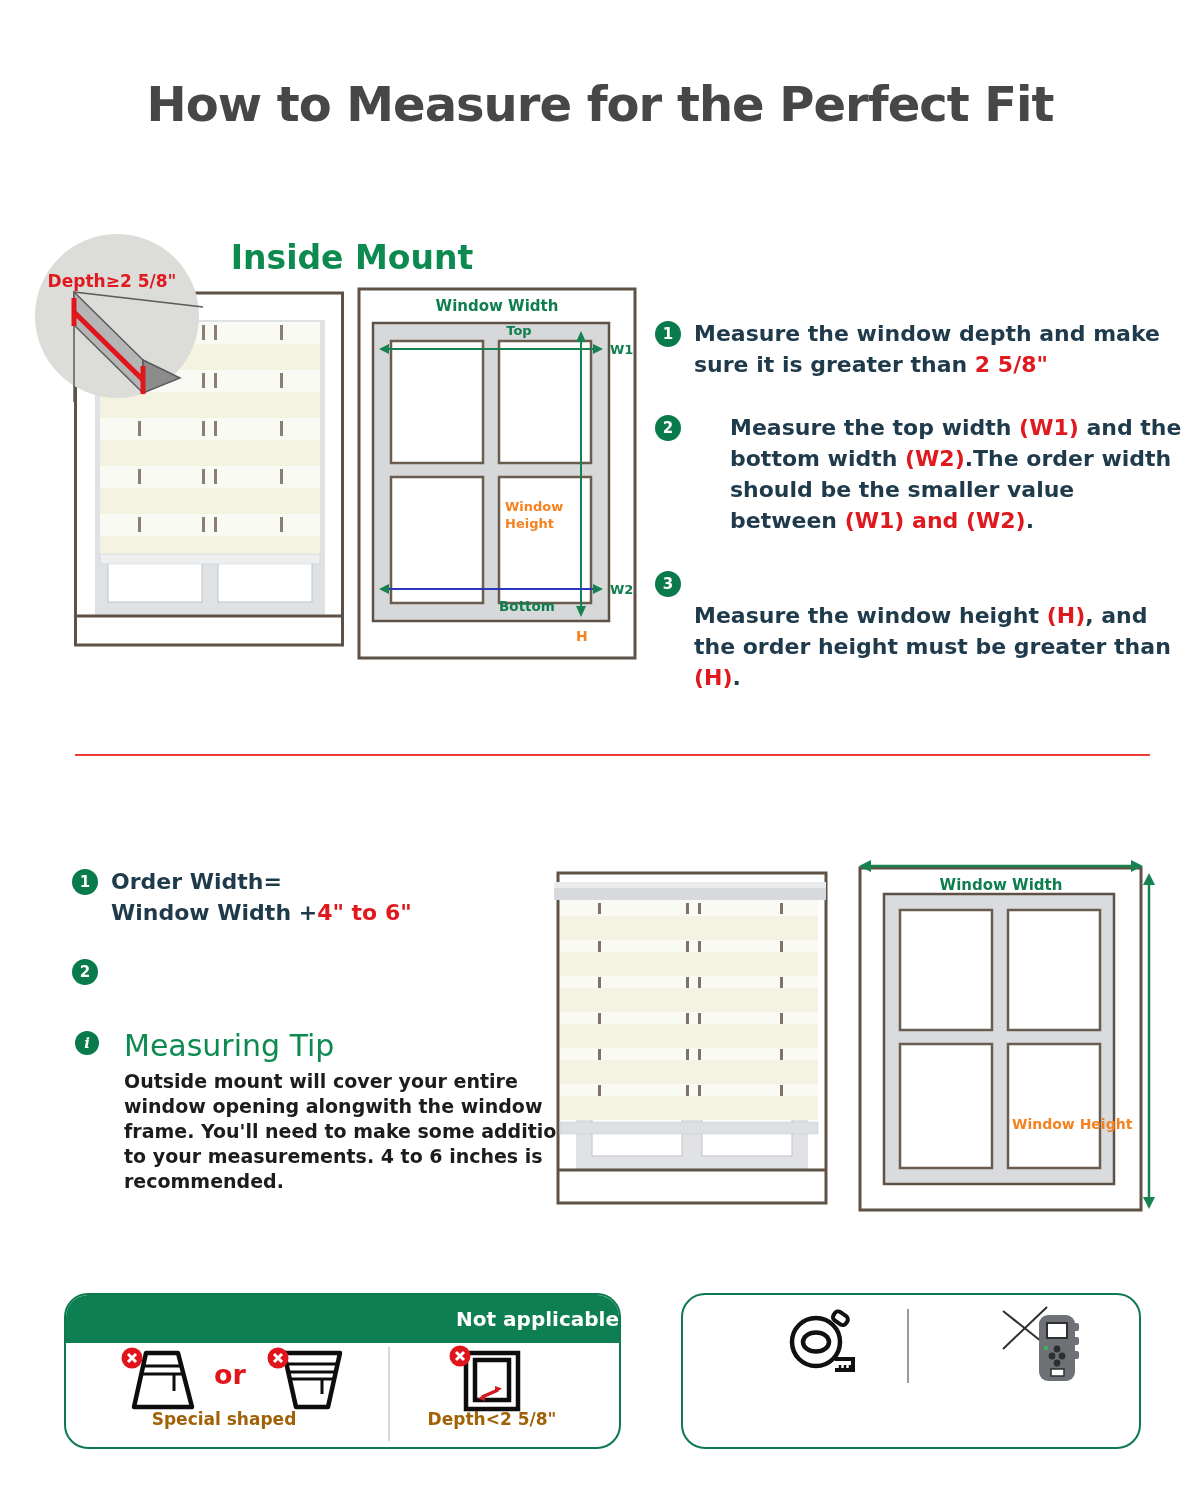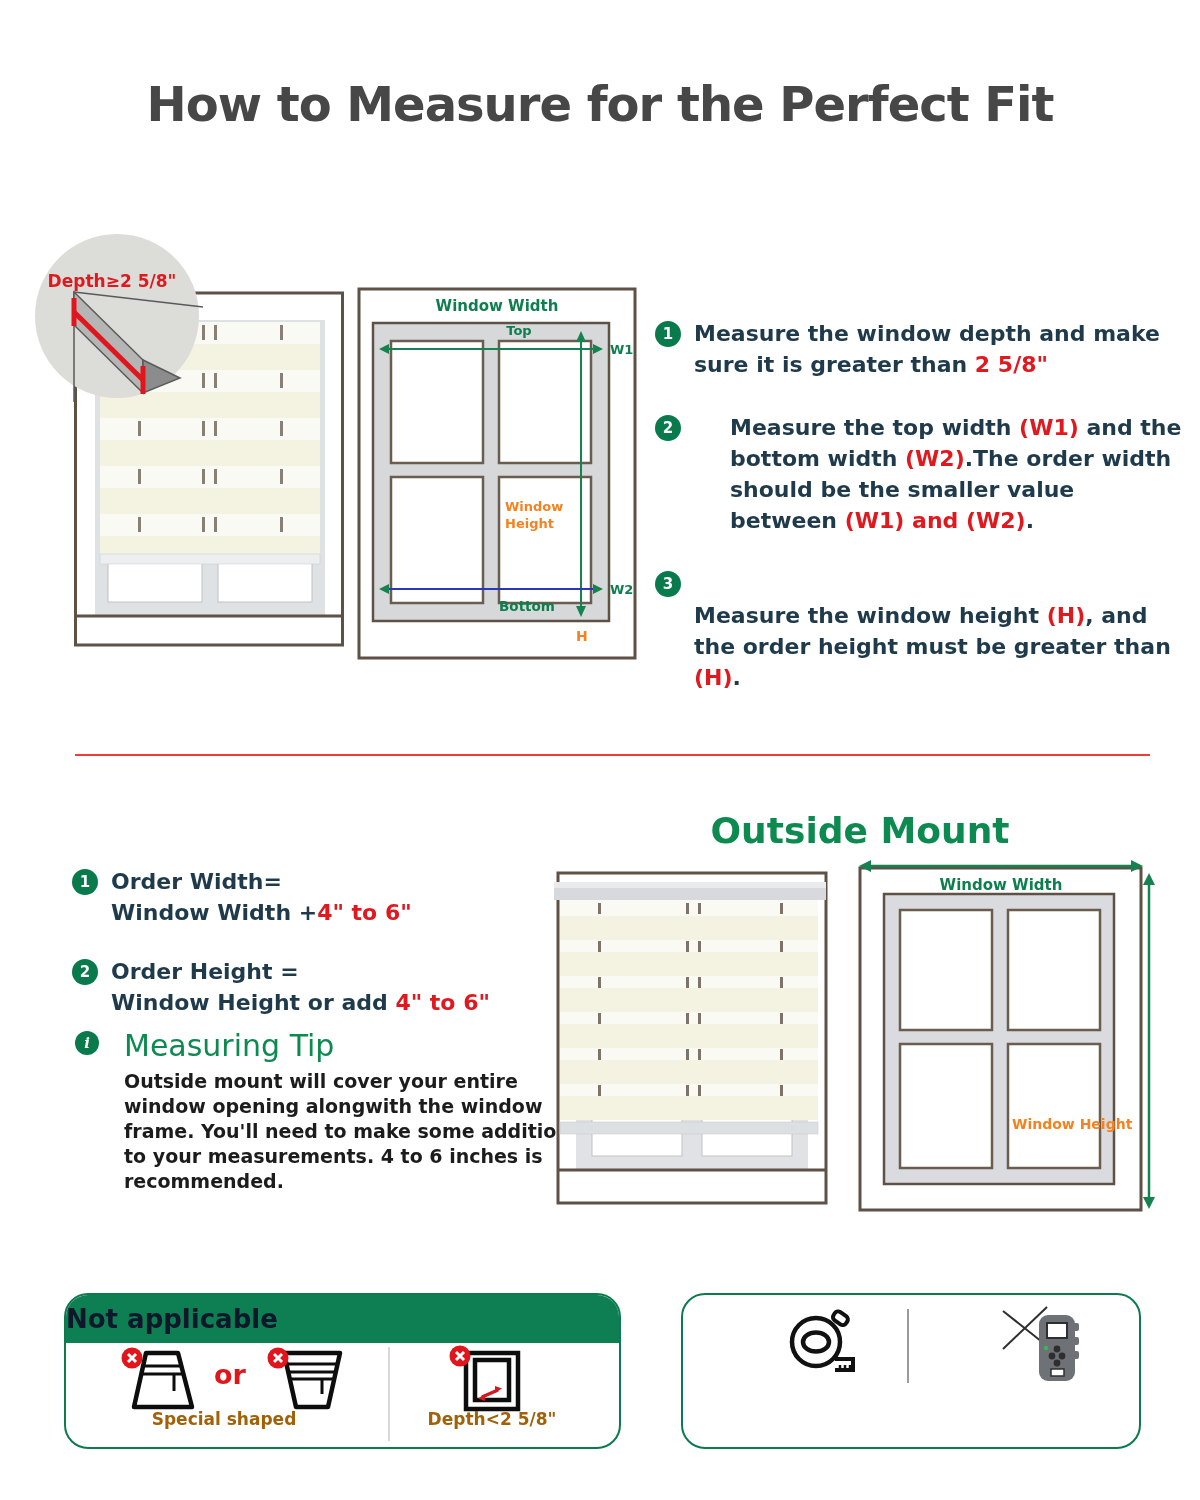--- a/index.html
+++ b/index.html
@@ -15,38 +15,39 @@
   .steps{display:flex;flex-direction:column;}
   .step{display:flex;margin-bottom:32px;}
   .bullet{flex:0 0 auto;width:26px;height:26px;border-radius:50%;background:#087a4b;color:#fff;
           font-size:15px;font-weight:bold;display:flex;align-items:center;justify-content:center;
           margin-right:13px;margin-top:3px;}
   .step-text{font-size:22px;line-height:31px;font-weight:600;color:#1e3a4b;}
   .red{color:#e0191f;}
   .tip-head{font-size:30px;font-weight:normal;color:#0d8a50;}
   .tip-body{font-size:19px;line-height:25px;font-weight:600;color:#1c1c1c;}
   .card{position:absolute;background:#fff;border:2px solid #0c7a4e;border-radius:24px;overflow:hidden;}
-  .card-header{height:48px;background:#0e7f53;color:#0f172a;font-size:26px;font-weight:bold;
-               text-align:left;line-height:48px;}
+  .card-header{height:48px;background:#0e7f53;color:#ffffff;font-size:20px;font-weight:bold;
+               text-align:right;line-height:48px;}
   .card-body{position:relative;height:102px;}
   .vdivider{position:absolute;width:2px;background:#d9d9d9;}
   .icon-label{position:absolute;font-size:17px;font-weight:bold;color:#a16207;text-align:center;}
   .or-label{position:absolute;font-size:27px;font-weight:bold;color:#e0161c;}
   svg{display:block;}
   svg text{font-family:"DejaVu Sans","Liberation Sans",sans-serif;font-weight:bold;}
   .g-label{fill:#0f7e4e;}
   .o-label{fill:#f5821f;}
 </style>
 </head>
 <body>
 
 <div class="page">
 
   <div class="abs page-title">How to Measure for the Perfect Fit</div>
 
+  <div class="abs section-heading inside-heading">Inside Mount</div>
 
   <svg class="abs" style="left:28px;top:230px;" width="320" height="425" viewBox="0 0 320 425">
 
     <rect x="47.5" y="63" width="267" height="352" fill="#ffffff" stroke="#5e5145" stroke-width="3"></rect>
     <rect x="67" y="90" width="230" height="296" fill="#dfe2e5"></rect>
     <rect x="80" y="104" width="94" height="132" fill="#ffffff" stroke="#bfc2c6" stroke-width="1"></rect>
     <rect x="190" y="104" width="94" height="132" fill="#ffffff" stroke="#bfc2c6" stroke-width="1"></rect>
     <rect x="80" y="250" width="94" height="122" fill="#ffffff" stroke="#bfc2c6" stroke-width="1"></rect>
     <rect x="190" y="250" width="94" height="122" fill="#ffffff" stroke="#bfc2c6" stroke-width="1"></rect>
 
@@ -147,30 +148,28 @@
       <div class="step-text" style="width:505px;margin-left:36px;"><span>Measure the top width </span><span class="red">(W1)</span><span> and the bottom width </span><span class="red">(W2)</span><span>.The order width should be the smaller value between </span><span class="red">(W1) and (W2)</span><span>.</span></div>
     </div>
     <div class="step">
       <div class="bullet">3</div>
       <div class="step-text" style="width:505px;margin-top:32px;"><span>Measure the window height </span><span class="red">(H)</span><span>, and the order height must be greater than </span><span class="red">(H)</span><span>.</span></div>
     </div>
   </div>
 
   <div class="abs sep"></div>
 
-  <div class="abs section-heading outside-heading">Outside Mount</div>
 
   <div class="abs steps" style="left:72px;top:866px;width:480px;">
     <div class="step" style="margin-bottom:28px;">
       <div class="bullet">1</div>
       <div class="step-text"><span>Order Width=</span><br><span>Window Width +</span><span class="red">4" to  6"</span></div>
     </div>
     <div class="step">
       <div class="bullet">2</div>
-      <div class="step-text"><span>Order Height =</span><br><span>Window Height or add </span><span class="red">4" to  6"</span></div>
     </div>
   </div>
   <div class="abs" style="left:75px;top:1028px;display:flex;">
     <div class="bullet" style="width:24px;height:24px;font-style:italic;font-family:'DejaVu Serif','Liberation Serif',serif;">i</div>
     <div style="margin-left:12px;">
       <div class="tip-head">Measuring Tip</div>
       <div class="tip-body" style="width:470px;margin-top:6px;">Outside mount will cover your entire window opening alongwith the window frame. You'll need to make some additions to your measurements. 4 to 6 inches is recommended.</div>
     </div>
   </div>
 

